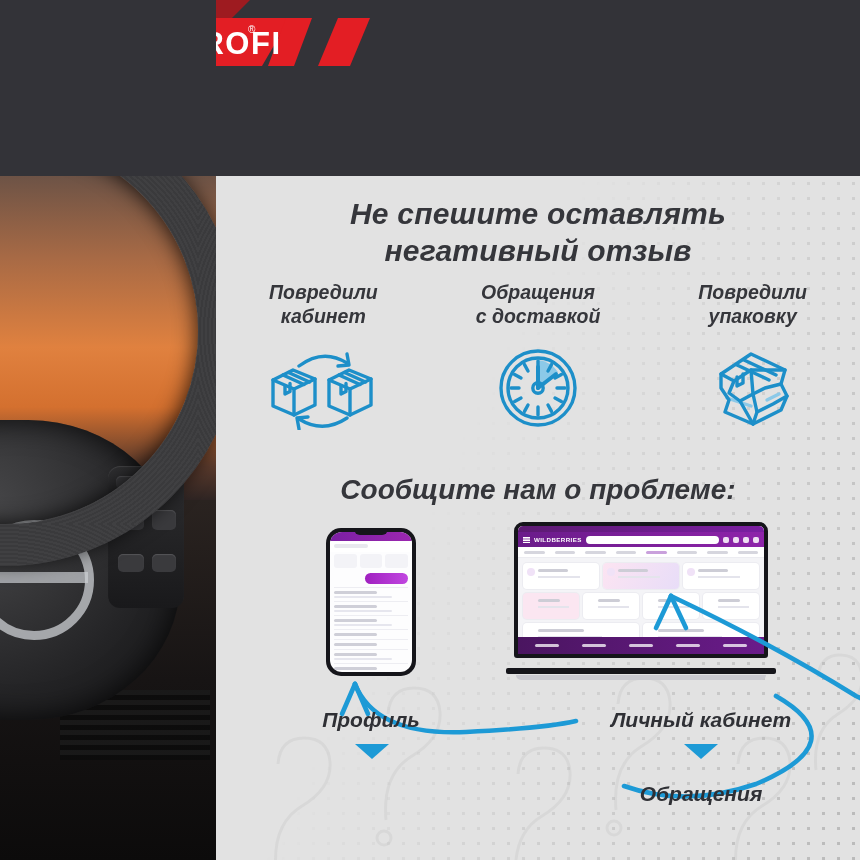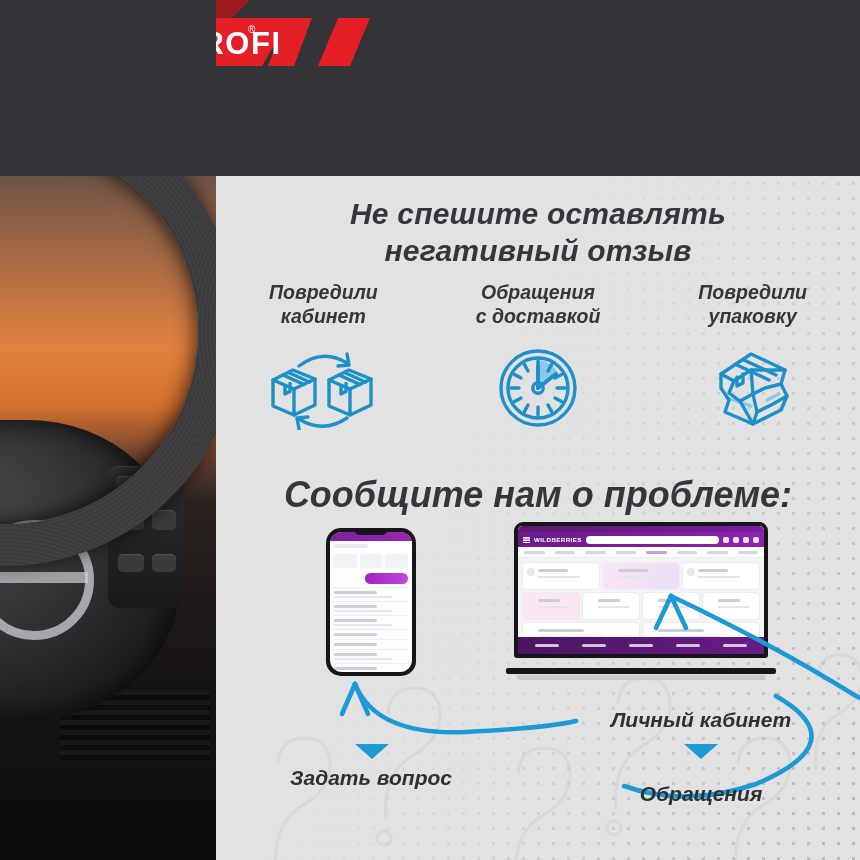--- a/index.html
+++ b/index.html
@@ -74,21 +74,21 @@
 
   .h1 { position:absolute; left:0; right:0; top:20px; text-align:center; font-size:30px; font-weight:bold;
         font-style:italic; color:#35363b; line-height:1.22; letter-spacing:.2px; }
 
   .cols { position:absolute; left:0; top:104px; width:644px; height:180px; display:flex; }
   .col { flex:1; display:flex; flex-direction:column; align-items:center; }
   .col .clabel { font-size:19.5px; font-weight:bold; font-style:italic; color:#35363b;
                  text-align:center; line-height:1.25; }
   .col .cicon { margin-top:16px; height:86px; display:flex; align-items:center; justify-content:center; }
 
-  .h2 { position:absolute; left:0; right:0; top:298px; text-align:center; font-size:36px; font-weight:bold;
+  .h2 { position:absolute; left:0; right:0; top:298px; text-align:center; font-size:28px; font-weight:bold;
         font-style:italic; color:#35363b; }
 
   
   .devices { position:absolute; left:0; top:352px; width:644px; height:170px; }
 
   .phone { position:absolute; left:110px; top:0px; width:90px; height:148px;
            background:#15151a; border-radius:15px; padding:4px; }
   .phone .screen { position:relative; width:100%; height:100%; background:#fdfdfe; border-radius:12px; overflow:hidden; }
   .phone .notch { position:absolute; left:50%; top:0; transform:translateX(-50%); width:34px; height:7px;
                   background:#15151a; border-radius:0 0 6px 6px; z-index:3; }
@@ -445,22 +445,22 @@
         <path d="M139 508 L126 538"></path>
         <path d="M139 508 L152 538"></path>
         <path d="M455 420 Q560 470 640 520 Q700 548 760 560" transform="translate(0,0)"></path>
         <path d="M455 420 L440 452"></path>
         <path d="M455 420 L470 452"></path>
         <path d="M560 520 Q640 566 540 608 Q470 632 408 610"></path>
       </g>
     </svg>
 
     <div class="blabels">
+      <div class="blab" style="left:40px;top:0;width:230px;">Профиль</div>
       <div class="tri" style="left:139px;top:36px;"></div>
-      <div class="blab" style="left:20px;top:58px;width:270px;">Задать вопрос</div>
 
       <div class="blab" style="left:340px;top:0;width:290px;">Личный кабинет</div>
       <div class="tri" style="left:468px;top:36px;"></div>
       <div class="blab" style="left:350px;top:58px;width:270px;margin-top:16px;">Обращения</div>
     </div>
 
   </div>
 </div>
 
 </body></html>

